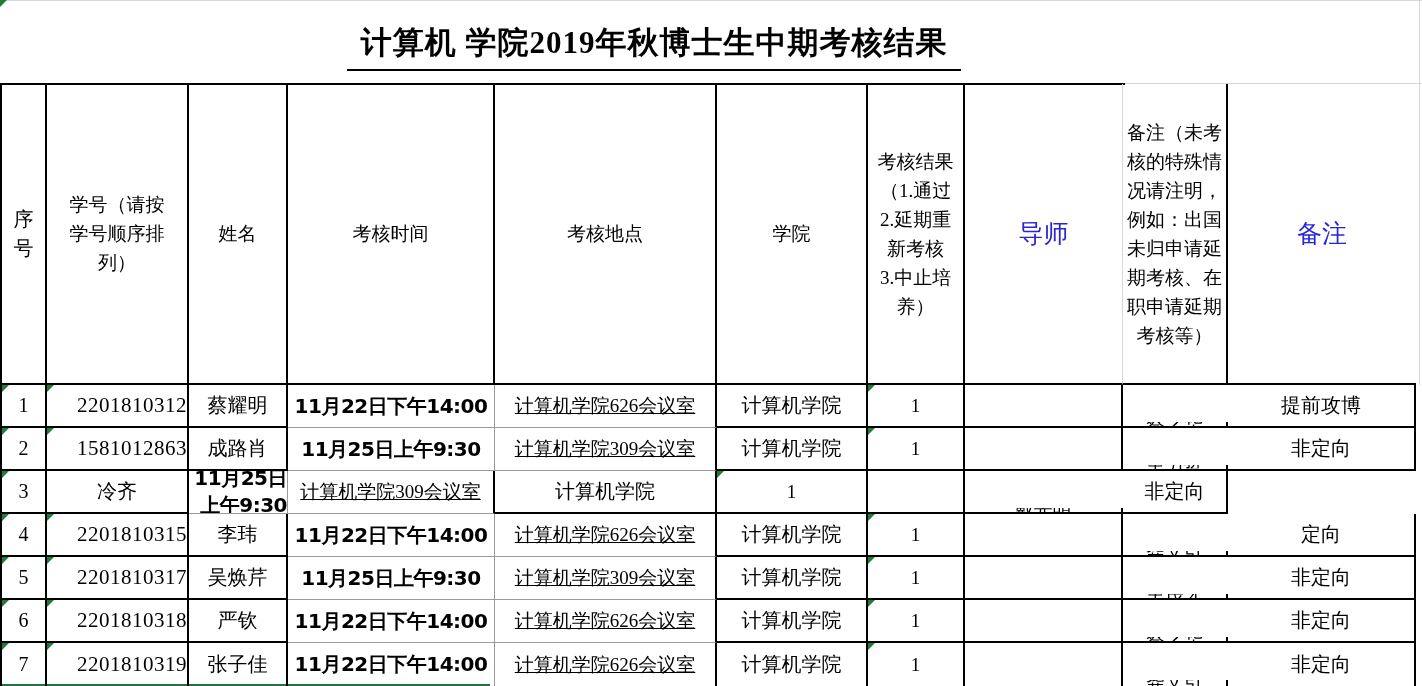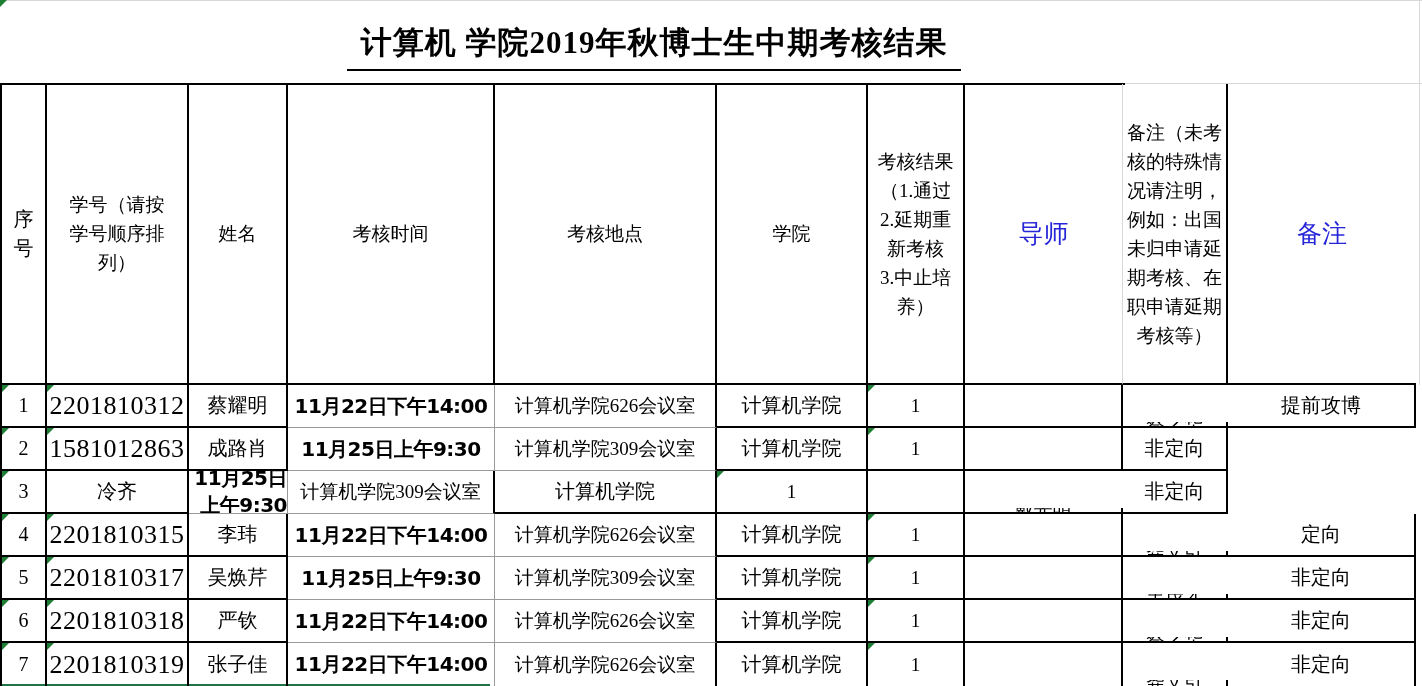--- a/index.html
+++ b/index.html
@@ -44,27 +44,27 @@
   .hcell {
     border-right:2px solid #000; border-bottom:2px solid #000;
     font-size:19px; line-height:29px; white-space:pre-line;
   }
   .hcell.c0 { font-size:20px; }
   .hcell.c8, .hcell.c9 { border-right:none; }
   .hcell.c8 { border-right:1px solid #d8d8d8; }
   .hcell.accent { color:#2626d8; font-size:25px; line-height:30px; }
   .dcell { border-right:2px solid #000; border-bottom:2px solid #000; font-size:20px; }
   .dcell.c0 { font-size:20px; }
-  .dcell.c1 { font-size:26px; letter-spacing:0.5px; }
+  .dcell.c1 { font-size:21px; letter-spacing:0.5px;justify-content:flex-end; }
   .dcell.c3 {
     border-right:1px solid #9a9a9a; border-bottom:1px solid #9a9a9a;
     font-family:"DejaVu Sans","Liberation Sans",sans-serif; font-weight:700;
     font-size:20px; letter-spacing:-0.5px;text-align:right;
   }
-  .dcell.c4 { border-bottom:1px solid #9a9a9a; font-size:19px; }
+  .dcell.c4 { border-bottom:1px solid #9a9a9a; font-size:19px;text-decoration:underline; }
   .dcell.c5 { font-size:20px; }
   .dcell.c6 { font-size:19px; }
   .dcell.c8 { font-size:19px;margin-top:37px; }
   .dcell.c9 { font-size:20px; }
   .trow:last-child .dcell { border-bottom:none; }
 </style>
 </head>
 <body>
 
 <div id="app">
@@ -165,20 +165,23 @@
           <div class="cell dcell c5">
             <span>计算机学院</span>
           </div>
           <div class="cell dcell c6">
             <span class="tri"></span>
             <span>1</span>
           </div>
           <div class="cell dcell c7">
             <span></span>
           </div>
+          <div class="cell dcell c8">
+            <span>王力哲</span>
+          </div>
           <div class="cell dcell c9">
             <span>非定向</span>
           </div>
         </div>
         <div class="trow">
           <div class="cell dcell c0">
             <span class="tri"></span>
             <span>3</span>
           </div>
           <div class="cell dcell c2">

